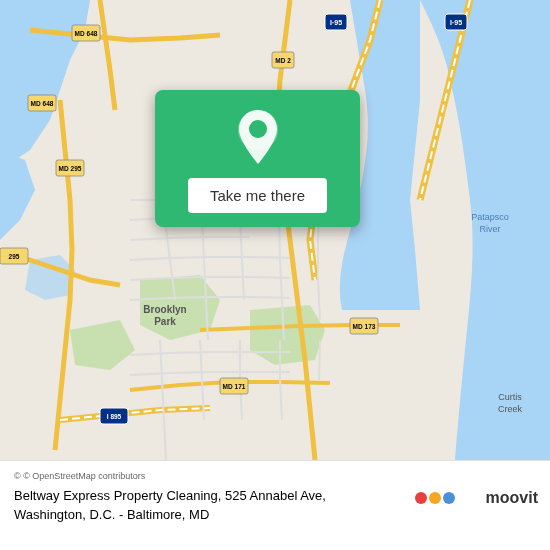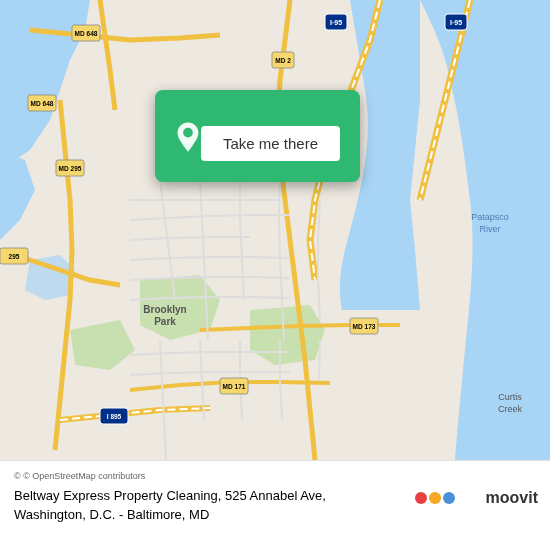--- a/index.html
+++ b/index.html
@@ -36,23 +36,23 @@
 
     
     #location-card {
       position: absolute;
       top: 90px;
       left: 155px;
       width: 205px;
       background: #2eb872;
       border-radius: 8px;
       display: flex;
-      flex-direction: row;
+      flex-direction: column;
       align-items: center;
-      padding: 18px 20px 4px 20px;
+      padding: 18px 20px 14px 20px;
       box-shadow: 0 4px 14px rgba(0,0,0,0.35);
       justify-content: flex-end;
     }
 
     #pin-icon {
       width: 48px;
       height: 58px;
       margin-bottom: 12px;
     }
 

